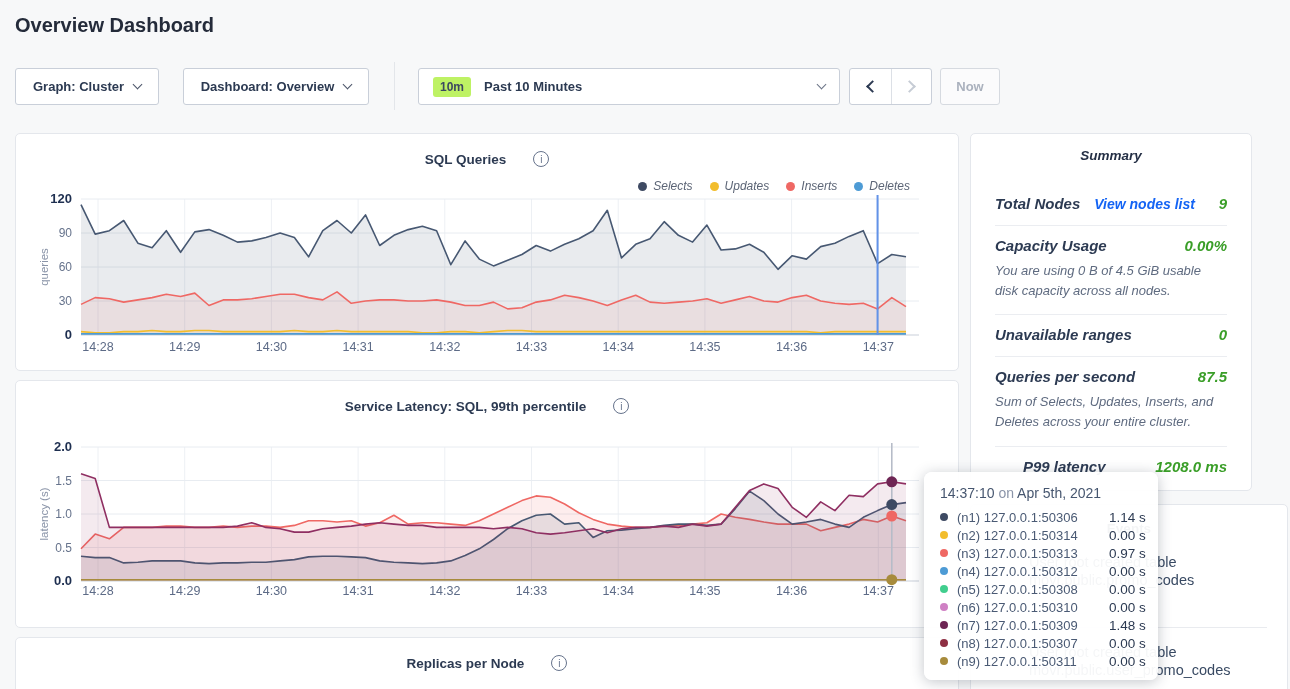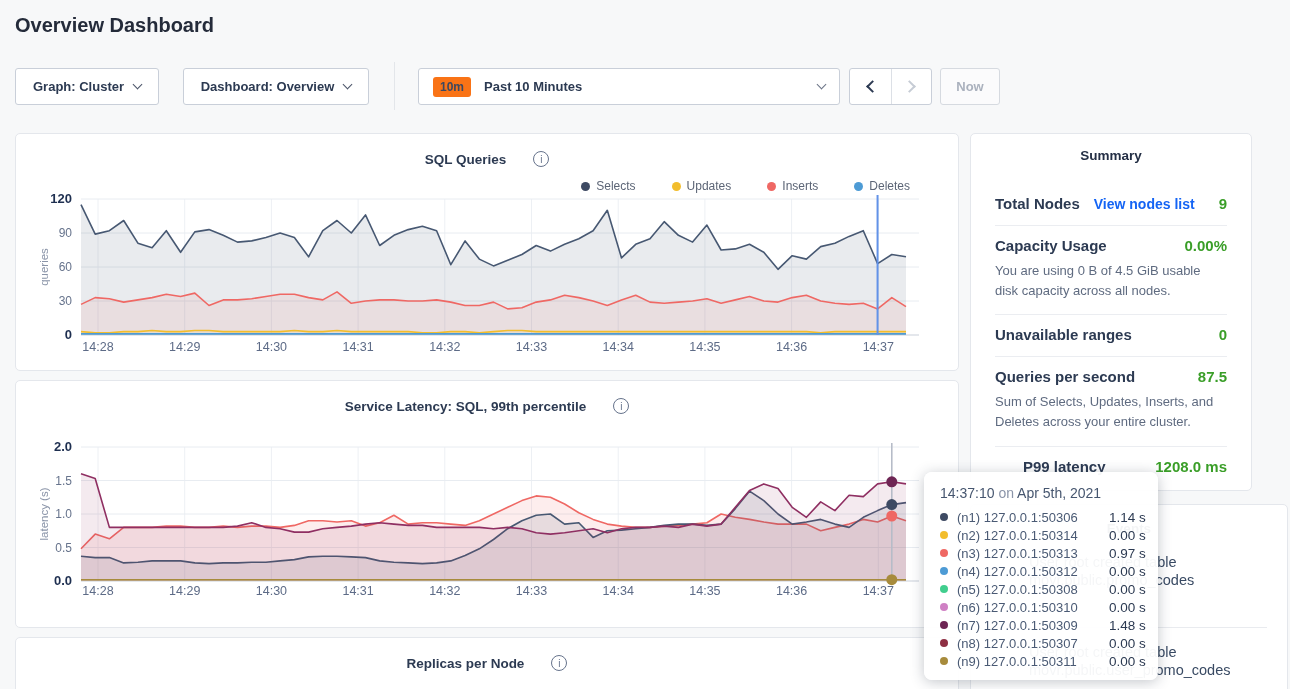--- a/index.html
+++ b/index.html
@@ -10,42 +10,42 @@
 
   
   .ctl { position:absolute; top:68px; height:37px; background:#fff; border:1px solid #c9cfd9; border-radius:3px;
          display:flex; align-items:center; font-size:13px; font-weight:bold; color:#2c3a52; cursor:pointer; }
   #dd-graph { left:15px; width:144px; justify-content:center; }
   #dd-dashboard { left:183px; width:186px; justify-content:center; }
   .chev { width:7px; height:7px; border-right:1.5px solid #4a5468; border-bottom:1.5px solid #4a5468;
           transform:rotate(45deg); display:inline-block; margin-left:10px; margin-top:-4px; }
   .toolbar-divider { position:absolute; left:394px; top:62px; width:1px; height:48px; background:#e3e6ea; }
   #time-dd { left:418px; width:422px; padding:0 14px; }
-  #time-dd .badge { background:#f97316; border-radius:3px; padding:3px 7px; font-size:12px; font-weight:bold; color:#3c4860; margin-right:13px; }
+  #time-dd .badge { background:#bef264; border-radius:3px; padding:3px 7px; font-size:12px; font-weight:bold; color:#3c4860; margin-right:13px; }
   #time-dd .chev { margin-left:auto; border-color:#6b7486; }
   .nav-group { position:absolute; left:849px; top:68px; width:83px; height:37px; background:#fff; border:1px solid #c9cfd9; border-radius:3px; display:flex; }
   .nav-group .nav-btn { width:50%; display:flex; align-items:center; justify-content:center; cursor:pointer; }
   .nav-group .nav-btn + .nav-btn { border-left:1px solid #dce0e6; }
   .chev-left { width:9px; height:9px; border-left:2.5px solid #2c3a52; border-bottom:2.5px solid #2c3a52; transform:rotate(45deg); margin-left:4px; }
   .chev-right { width:9px; height:9px; border-right:2.5px solid #c6ccd5; border-top:2.5px solid #c6ccd5; transform:rotate(45deg); margin-right:4px; }
   #now-btn { left:940px; width:60px; justify-content:center; color:#aab1bd; border-color:#d6dae0; background:#fbfbfc; cursor:default; }
 
   
   .panel { position:absolute; background:#fff; border:1px solid #e4e7ec; border-radius:5px; }
   #panel-sql      { left:15px; top:133px; width:944px; height:238px; }
   #panel-latency  { left:15px; top:380px; width:944px; height:248px; }
   #panel-replicas { left:15px; top:637px; width:944px; height:120px; }
-  #panel-summary  { left:970px; top:133px; width:282px; height:358px; }
+  #panel-summary  { left:970px; top:133px; width:282px; height:358px;font-style:italic; }
   #panel-events   { left:970px; top:504px; width:318px; height:260px; overflow:hidden; }
 
   .chart-title { position:absolute; top:17px; left:0; width:100%; display:flex; justify-content:center; align-items:center; gap:27px;
                  font-size:13.5px; font-weight:bold; color:#2c3a52; }
   .info-icon { width:16px; height:16px; border:1px solid #66738c; border-radius:50%; color:#66738c;
                font-size:10px; font-weight:normal; display:inline-flex; align-items:center; justify-content:center; cursor:pointer; }
-  .legend { position:absolute; top:45px; right:48px; display:flex; gap:36px; align-items:flex-end; }
+  .legend { position:absolute; top:45px; right:48px; display:flex; gap:17px; align-items:flex-end;font-style:italic; }
   .legend-item { display:flex; align-items:center; gap:6px; font-size:12px; color:#5c6576; }
   .lg-dot { width:9px; height:9px; border-radius:50%; display:inline-block; }
   .chart-mount { position:absolute; left:0; top:0; right:0; bottom:0; }
   svg text { font-family:"Liberation Sans",sans-serif; }
 
   
   #panel-summary .inner { padding:14px 24px 0 24px; }
   .summary-title { text-align:center; font-size:13.5px; font-weight:bold; color:#242f45; margin-bottom:21px; }
   .sum-section { padding:11px 0 13px 0; border-bottom:1px solid #ebedf1; }
   .sum-section.last { border-bottom:none;margin-left:28px; }

